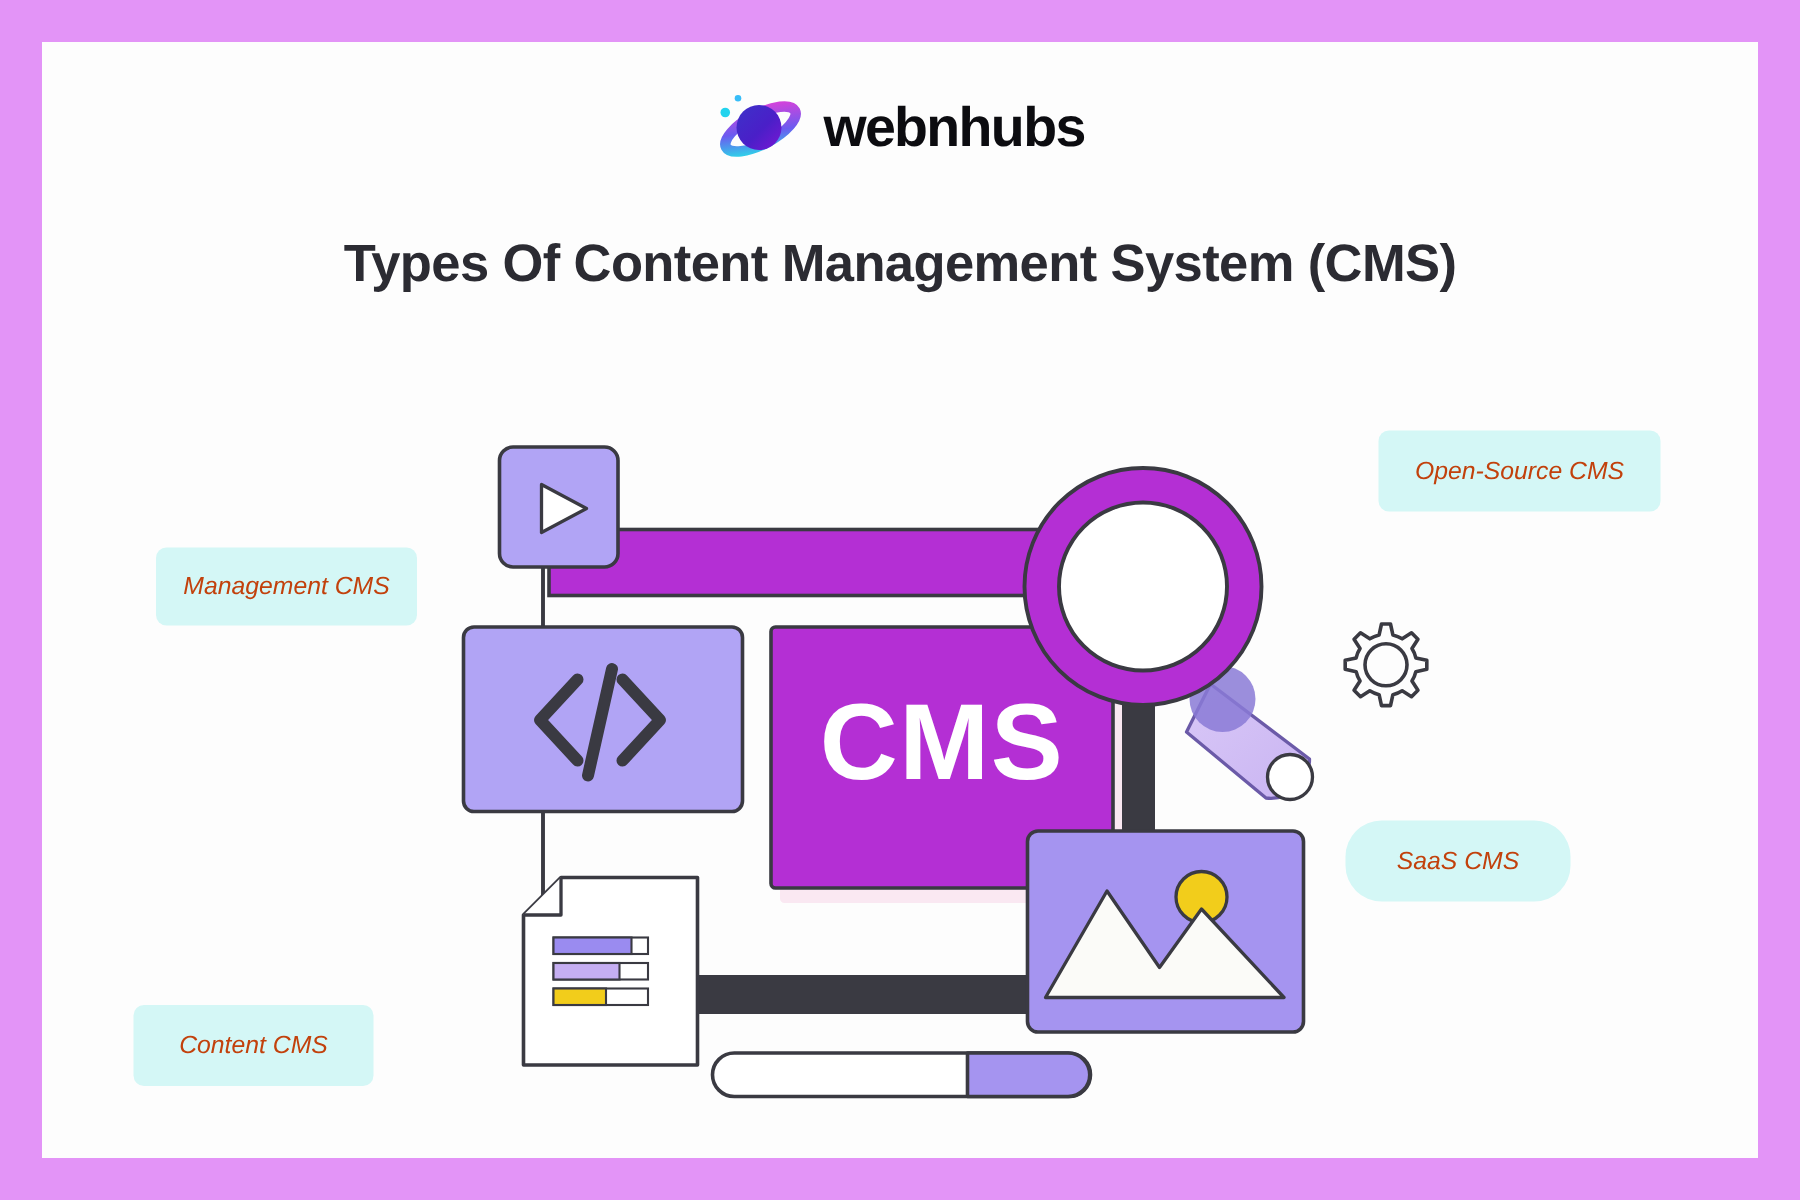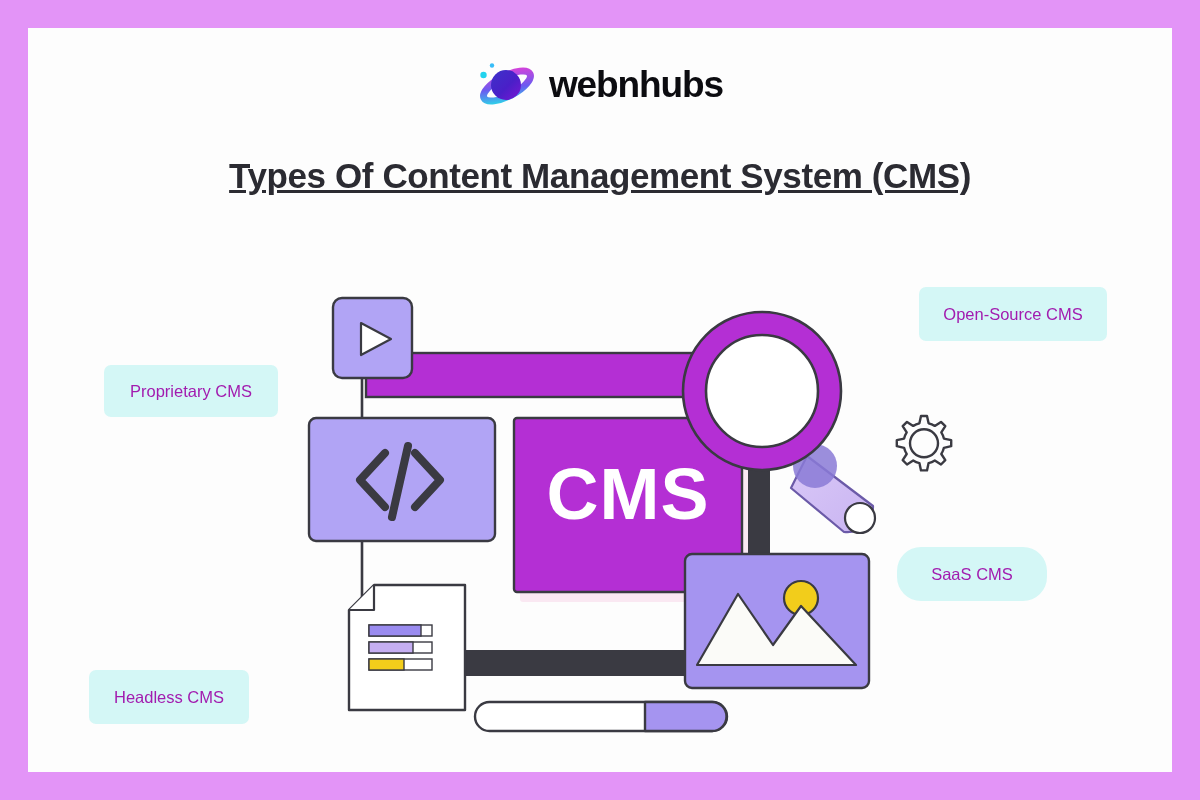--- a/index.html
+++ b/index.html
@@ -39,34 +39,34 @@
     color: #0c0c10;
   }
   .page-title {
     position: absolute;
     left: 0; right: 0; top: 128px;
     text-align: center;
     font-size: 35px;
     font-weight: 700;
     letter-spacing: -0.4px;
     color: #2b2b32;
-    text-decoration: underline;
   }
 
   
   .chip {
     position: absolute;
     background: #d4f7f6;
     border-radius: 7px;
-    color: #a21caf;
+    color: #c2410c;
     font-size: 16.5px;
     display: flex;
     align-items: center;
     justify-content: center;
     white-space: nowrap;
+    font-style: italic;
   }
   #chip-proprietary  { left: 76px;  top: 337px; width: 174px; height: 52px; }
   #chip-opensource   { left: 891px; top: 259px; width: 188px; height: 54px; }
   #chip-saas         { left: 869px; top: 519px; width: 150px; height: 54px; border-radius: 24px; }
   #chip-headless     { left: 61px;  top: 642px; width: 160px; height: 54px; }
 
   
   #illus {
     position: absolute;
     left: 16px; top: 0;
@@ -181,19 +181,19 @@
           <path d="M653 637 L694 566 L729 617 L757 578 L812 637 Z" fill="#fbfbf8" stroke="#3a3a42" stroke-width="2.2" stroke-linejoin="round"></path>
         </g>
 
         <g>
           <rect x="431" y="674" width="252" height="29" rx="14.5" fill="#ffffff" stroke="#3a3a42" stroke-width="2.4"></rect>
           <path d="M601 674 L668 674 A 14.5 14.5 0 0 1 668 703 L601 703 Z" fill="#a594f0" stroke="#3a3a42" stroke-width="2.4" stroke-linejoin="round"></path>
         </g>
       </svg>
     </div>
 
-    <div class="chip" id="chip-proprietary">Proprietary CMS</div>
+    <div class="chip" id="chip-proprietary">Management CMS</div>
     <div class="chip" id="chip-opensource">Open-Source CMS</div>
     <div class="chip" id="chip-saas">SaaS CMS</div>
-    <div class="chip" id="chip-headless">Headless CMS</div>
+    <div class="chip" id="chip-headless">Content CMS</div>
 
   </div>
 </div>
 
 </body></html>

